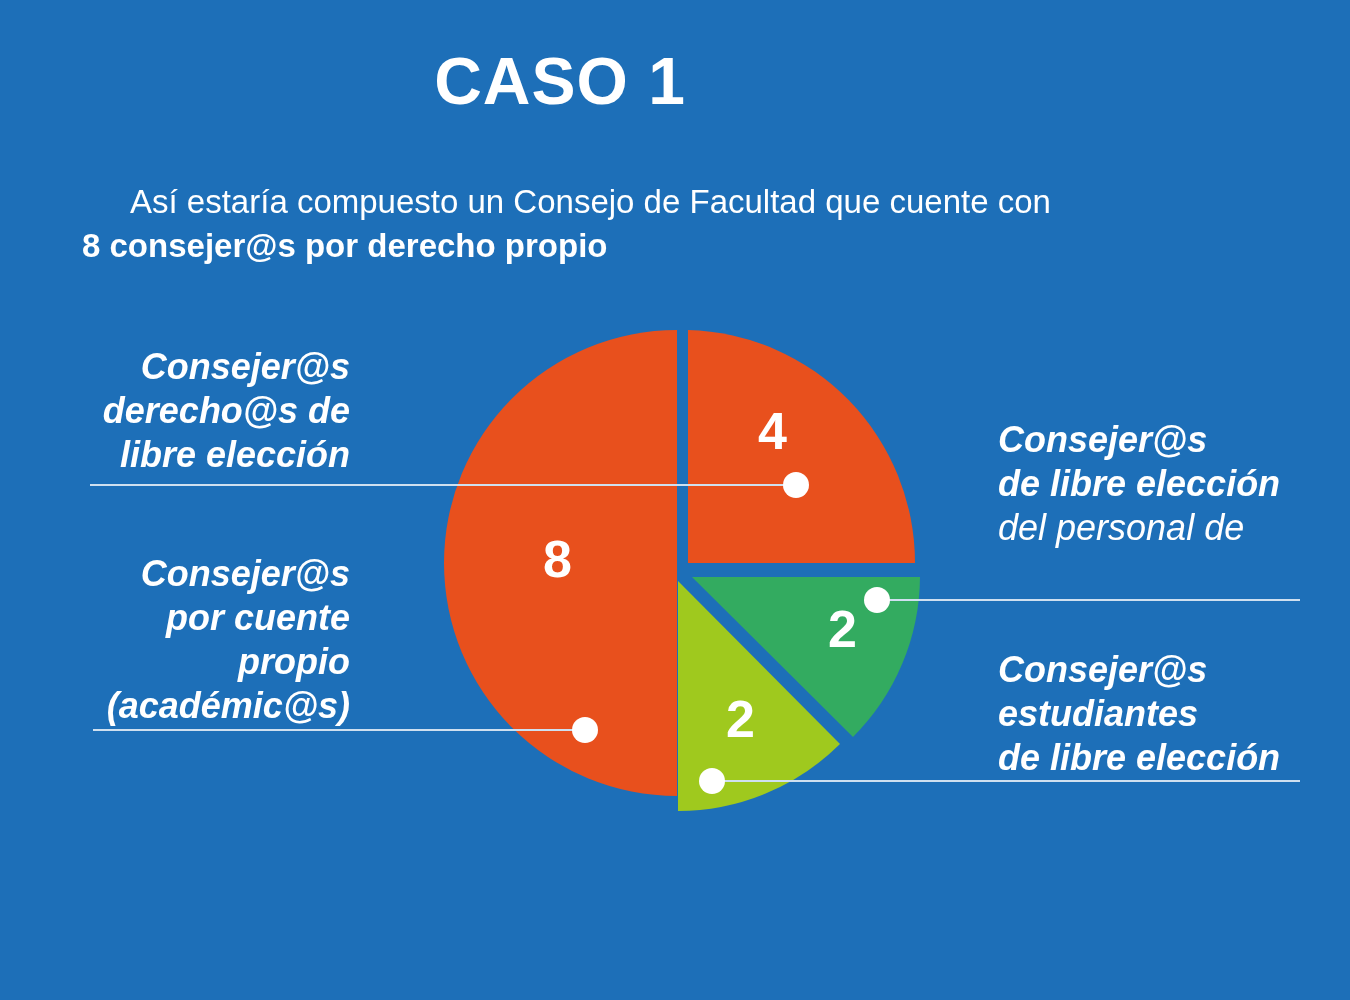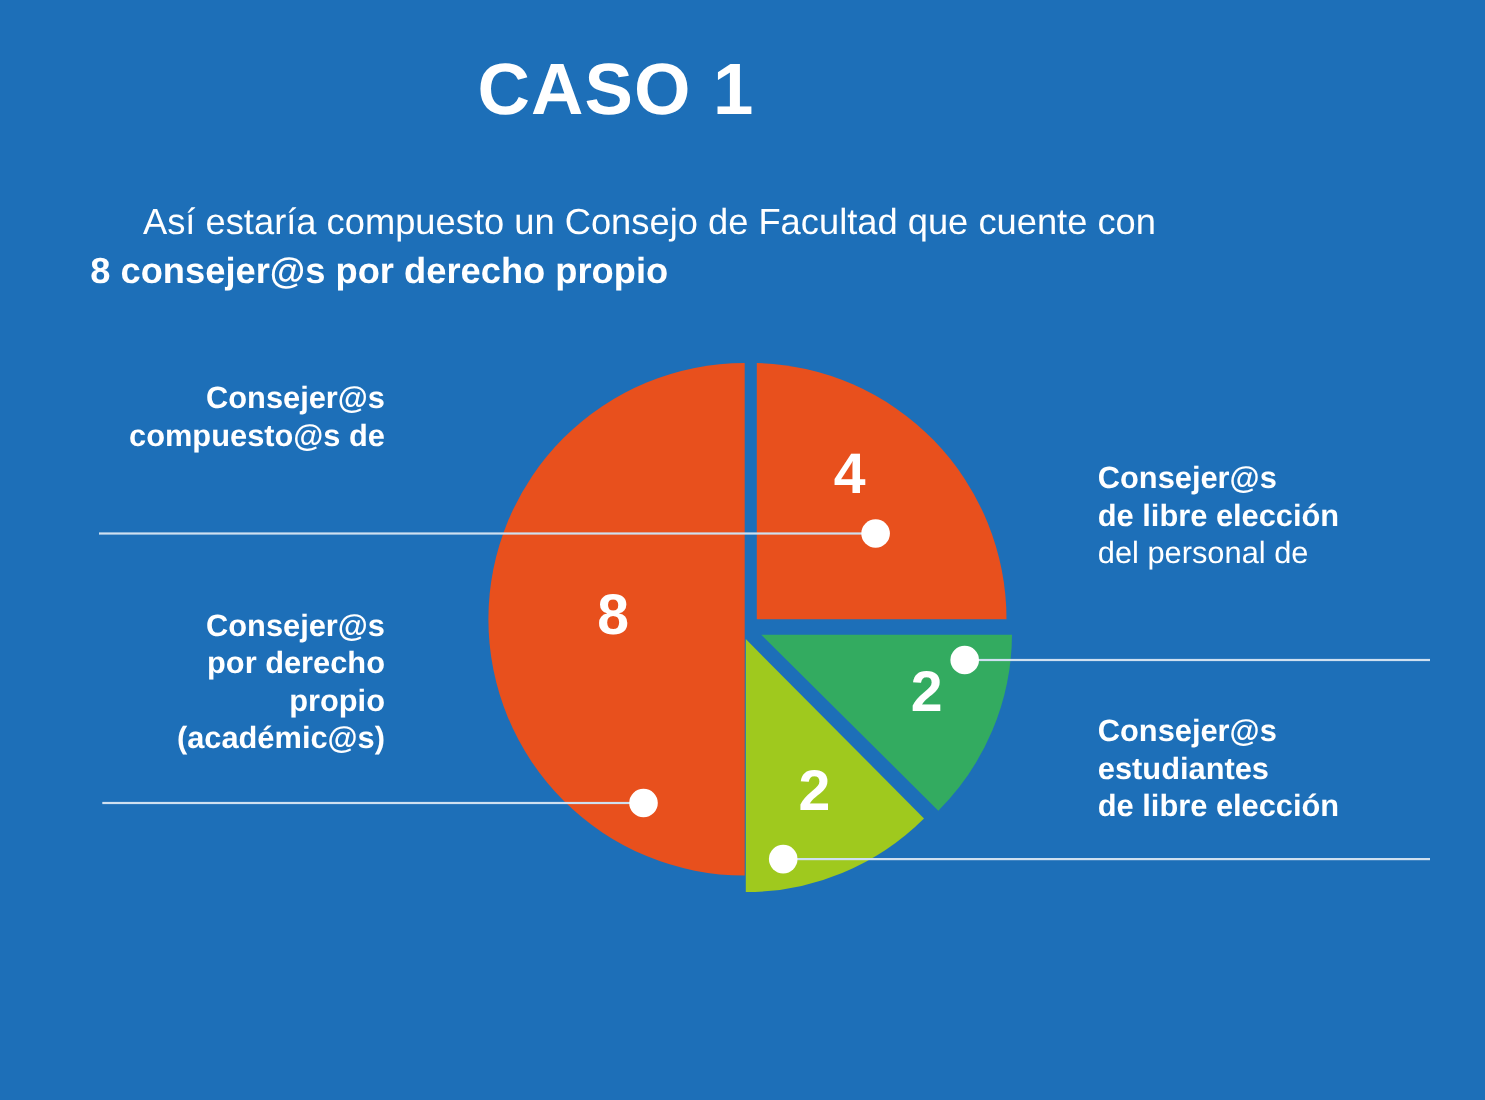--- a/index.html
+++ b/index.html
@@ -50,23 +50,24 @@
   }
   #pie-svg {
     position: absolute;
     left: 430px;
     top: 305px;
   }
 
   
   .callout {
     position: absolute;
-    font-size: 28px;
+    font-size: 36px;
     font-weight: bold;
     line-height: 1.22;
+    font-style: italic;
   }
   .callout .reg { font-weight: normal; }
   .callout.left { text-align: right; }
   .callout.right { text-align: left; }
 
   #cal-academicos { left: 60px; top: 345px; width: 290px; }
   #cal-derecho    { left: 60px; top: 552px; width: 290px; }
   #cal-personal   { left: 998px; top: 418px; width: 310px; }
   #cal-estudiantes{ left: 998px; top: 648px; width: 310px; }
 
@@ -129,26 +130,27 @@
 
     <div class="leader-line" style="left:877px; top:599px; width:423px;"></div>
     <div class="leader-dot" style="left:864px; top:587px;"></div>
 
     <div class="leader-line" style="left:712px; top:780px; width:588px;"></div>
     <div class="leader-dot" style="left:699px; top:768px;"></div>
   </div>
 
   <div class="callout left" id="cal-academicos">
     <div>Consejer@s</div>
-    <div>compuesto@s de</div>
+    <div>derecho@s de</div>
+    <div>libre elección</div>
   </div>
 
   <div class="callout left" id="cal-derecho">
     <div>Consejer@s</div>
-    <div>por derecho</div>
+    <div>por cuente</div>
     <div>propio</div>
     <div>(académic@s)</div>
   </div>
 
   <div class="callout right" id="cal-personal">
     <div>Consejer@s</div>
     <div>de libre elección</div>
     <div class="reg">del personal de</div>
   </div>
 

